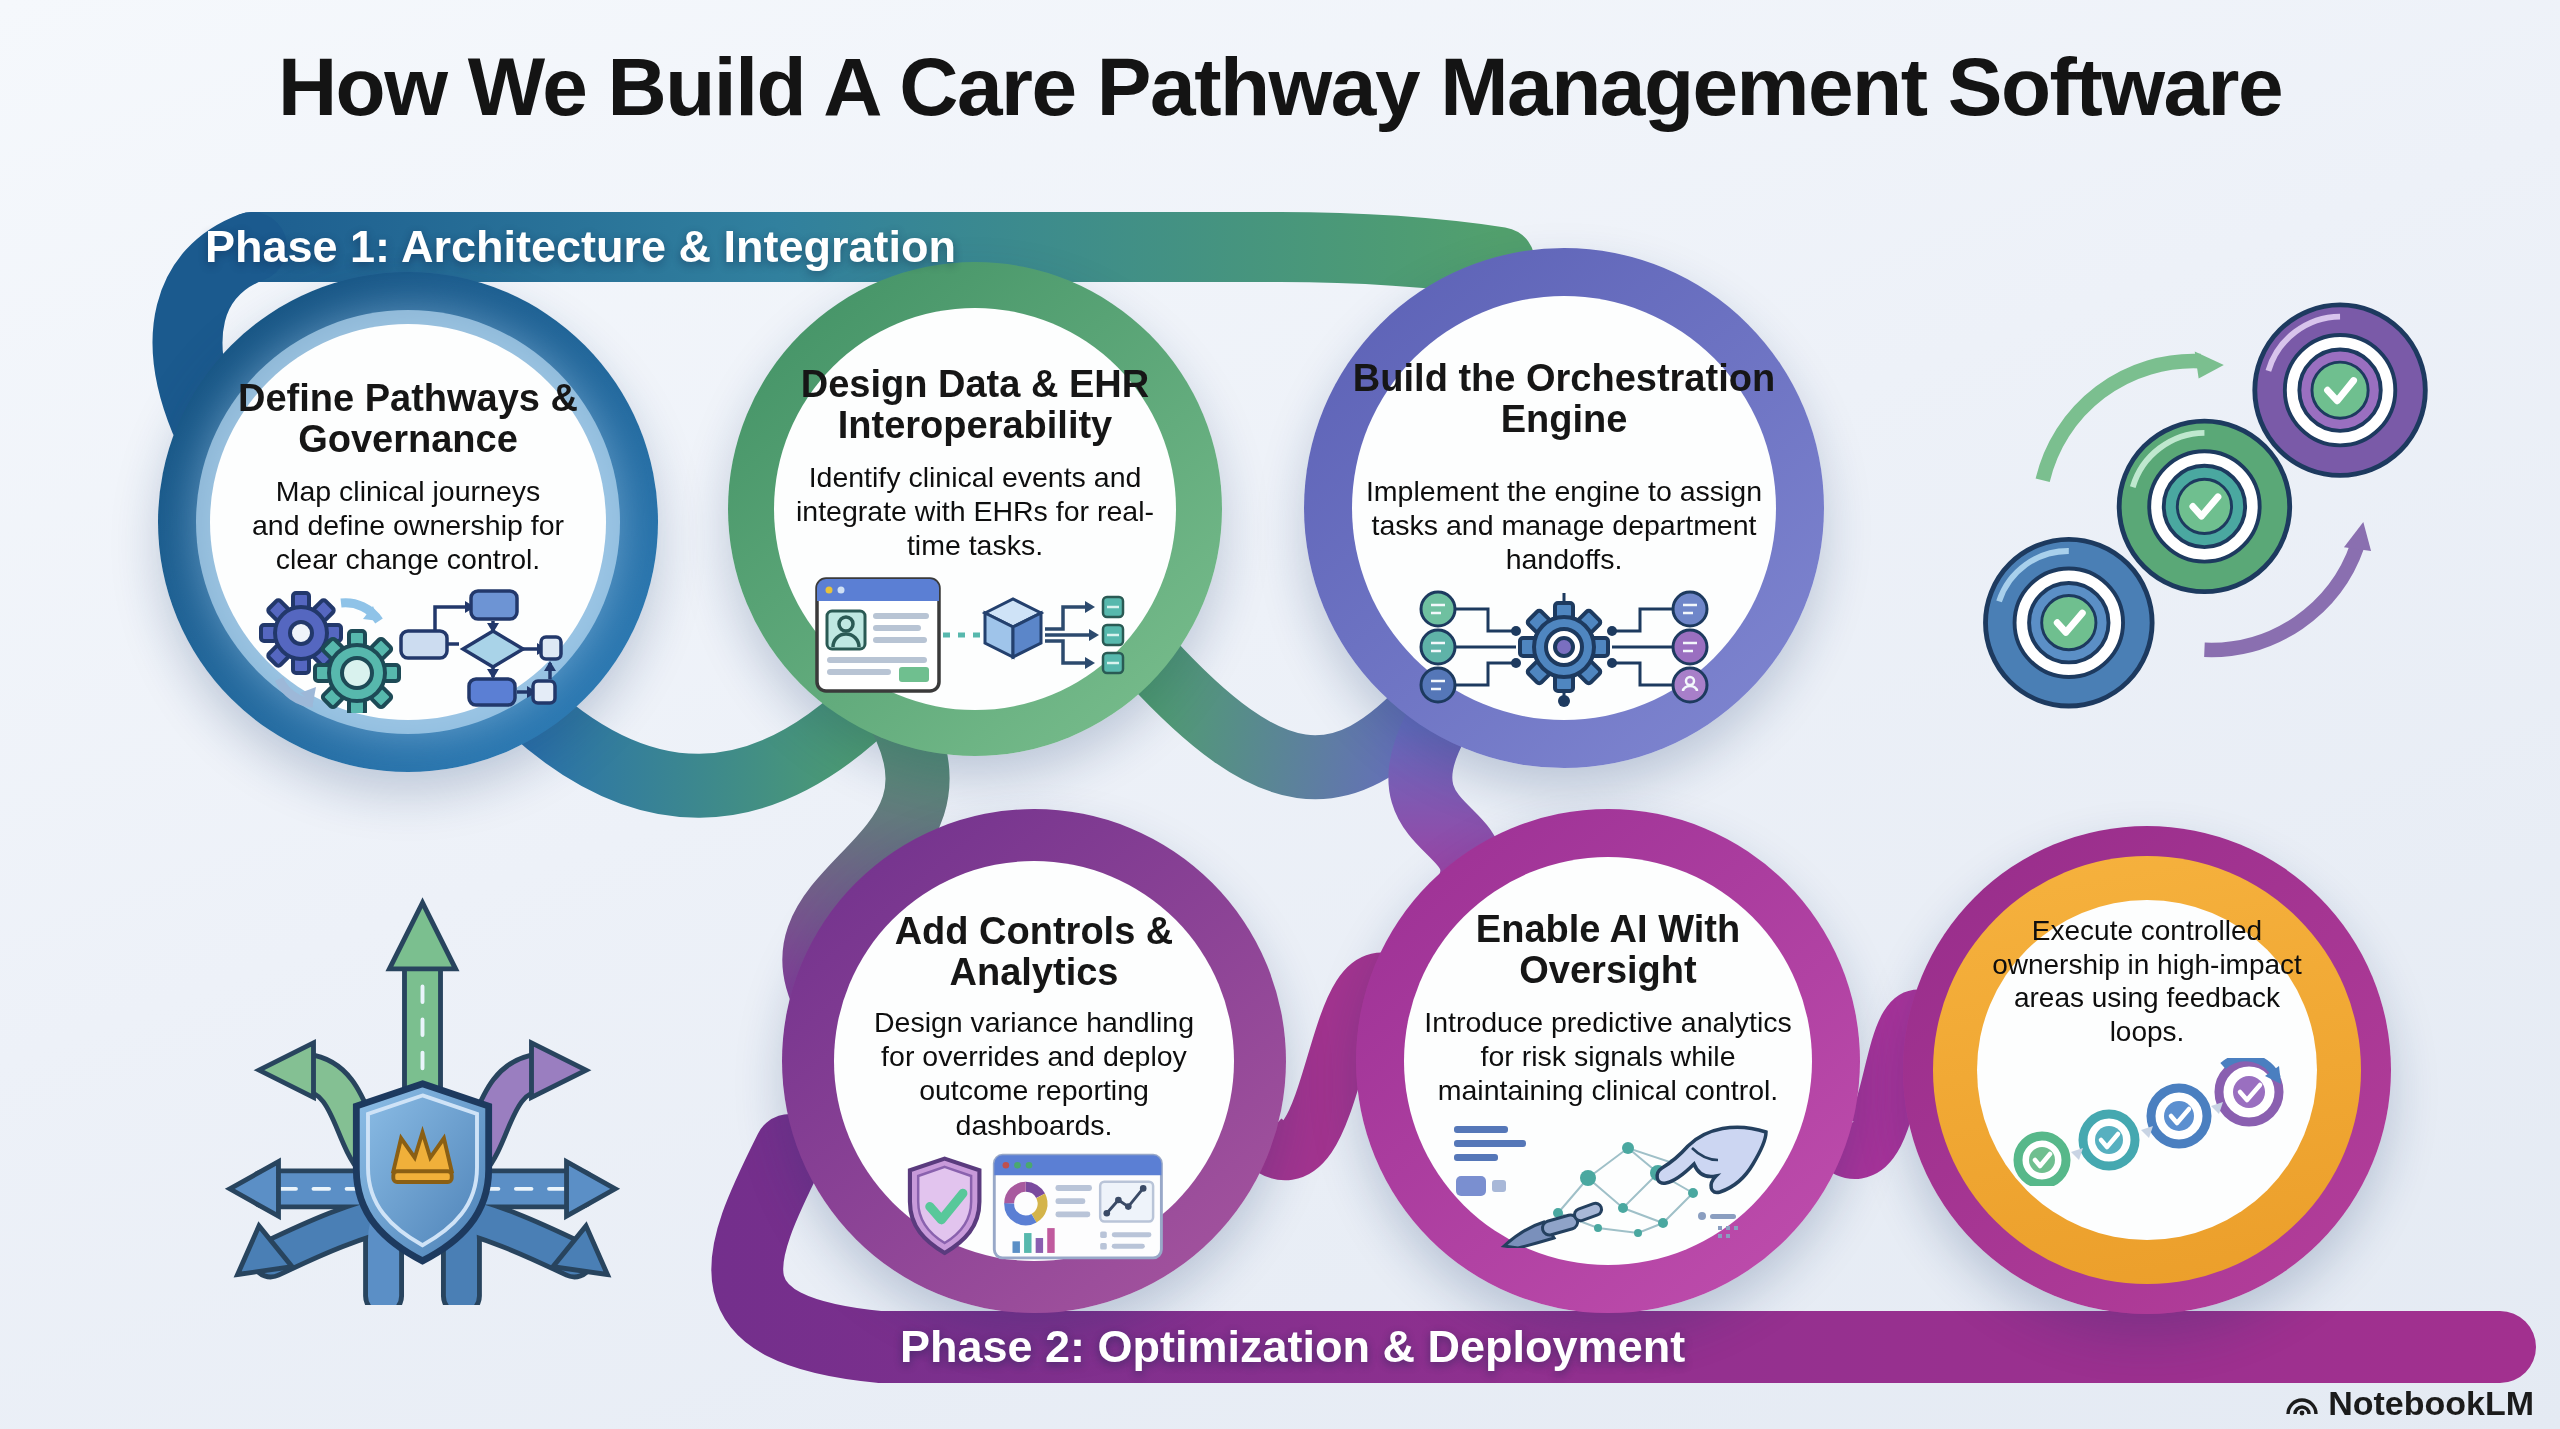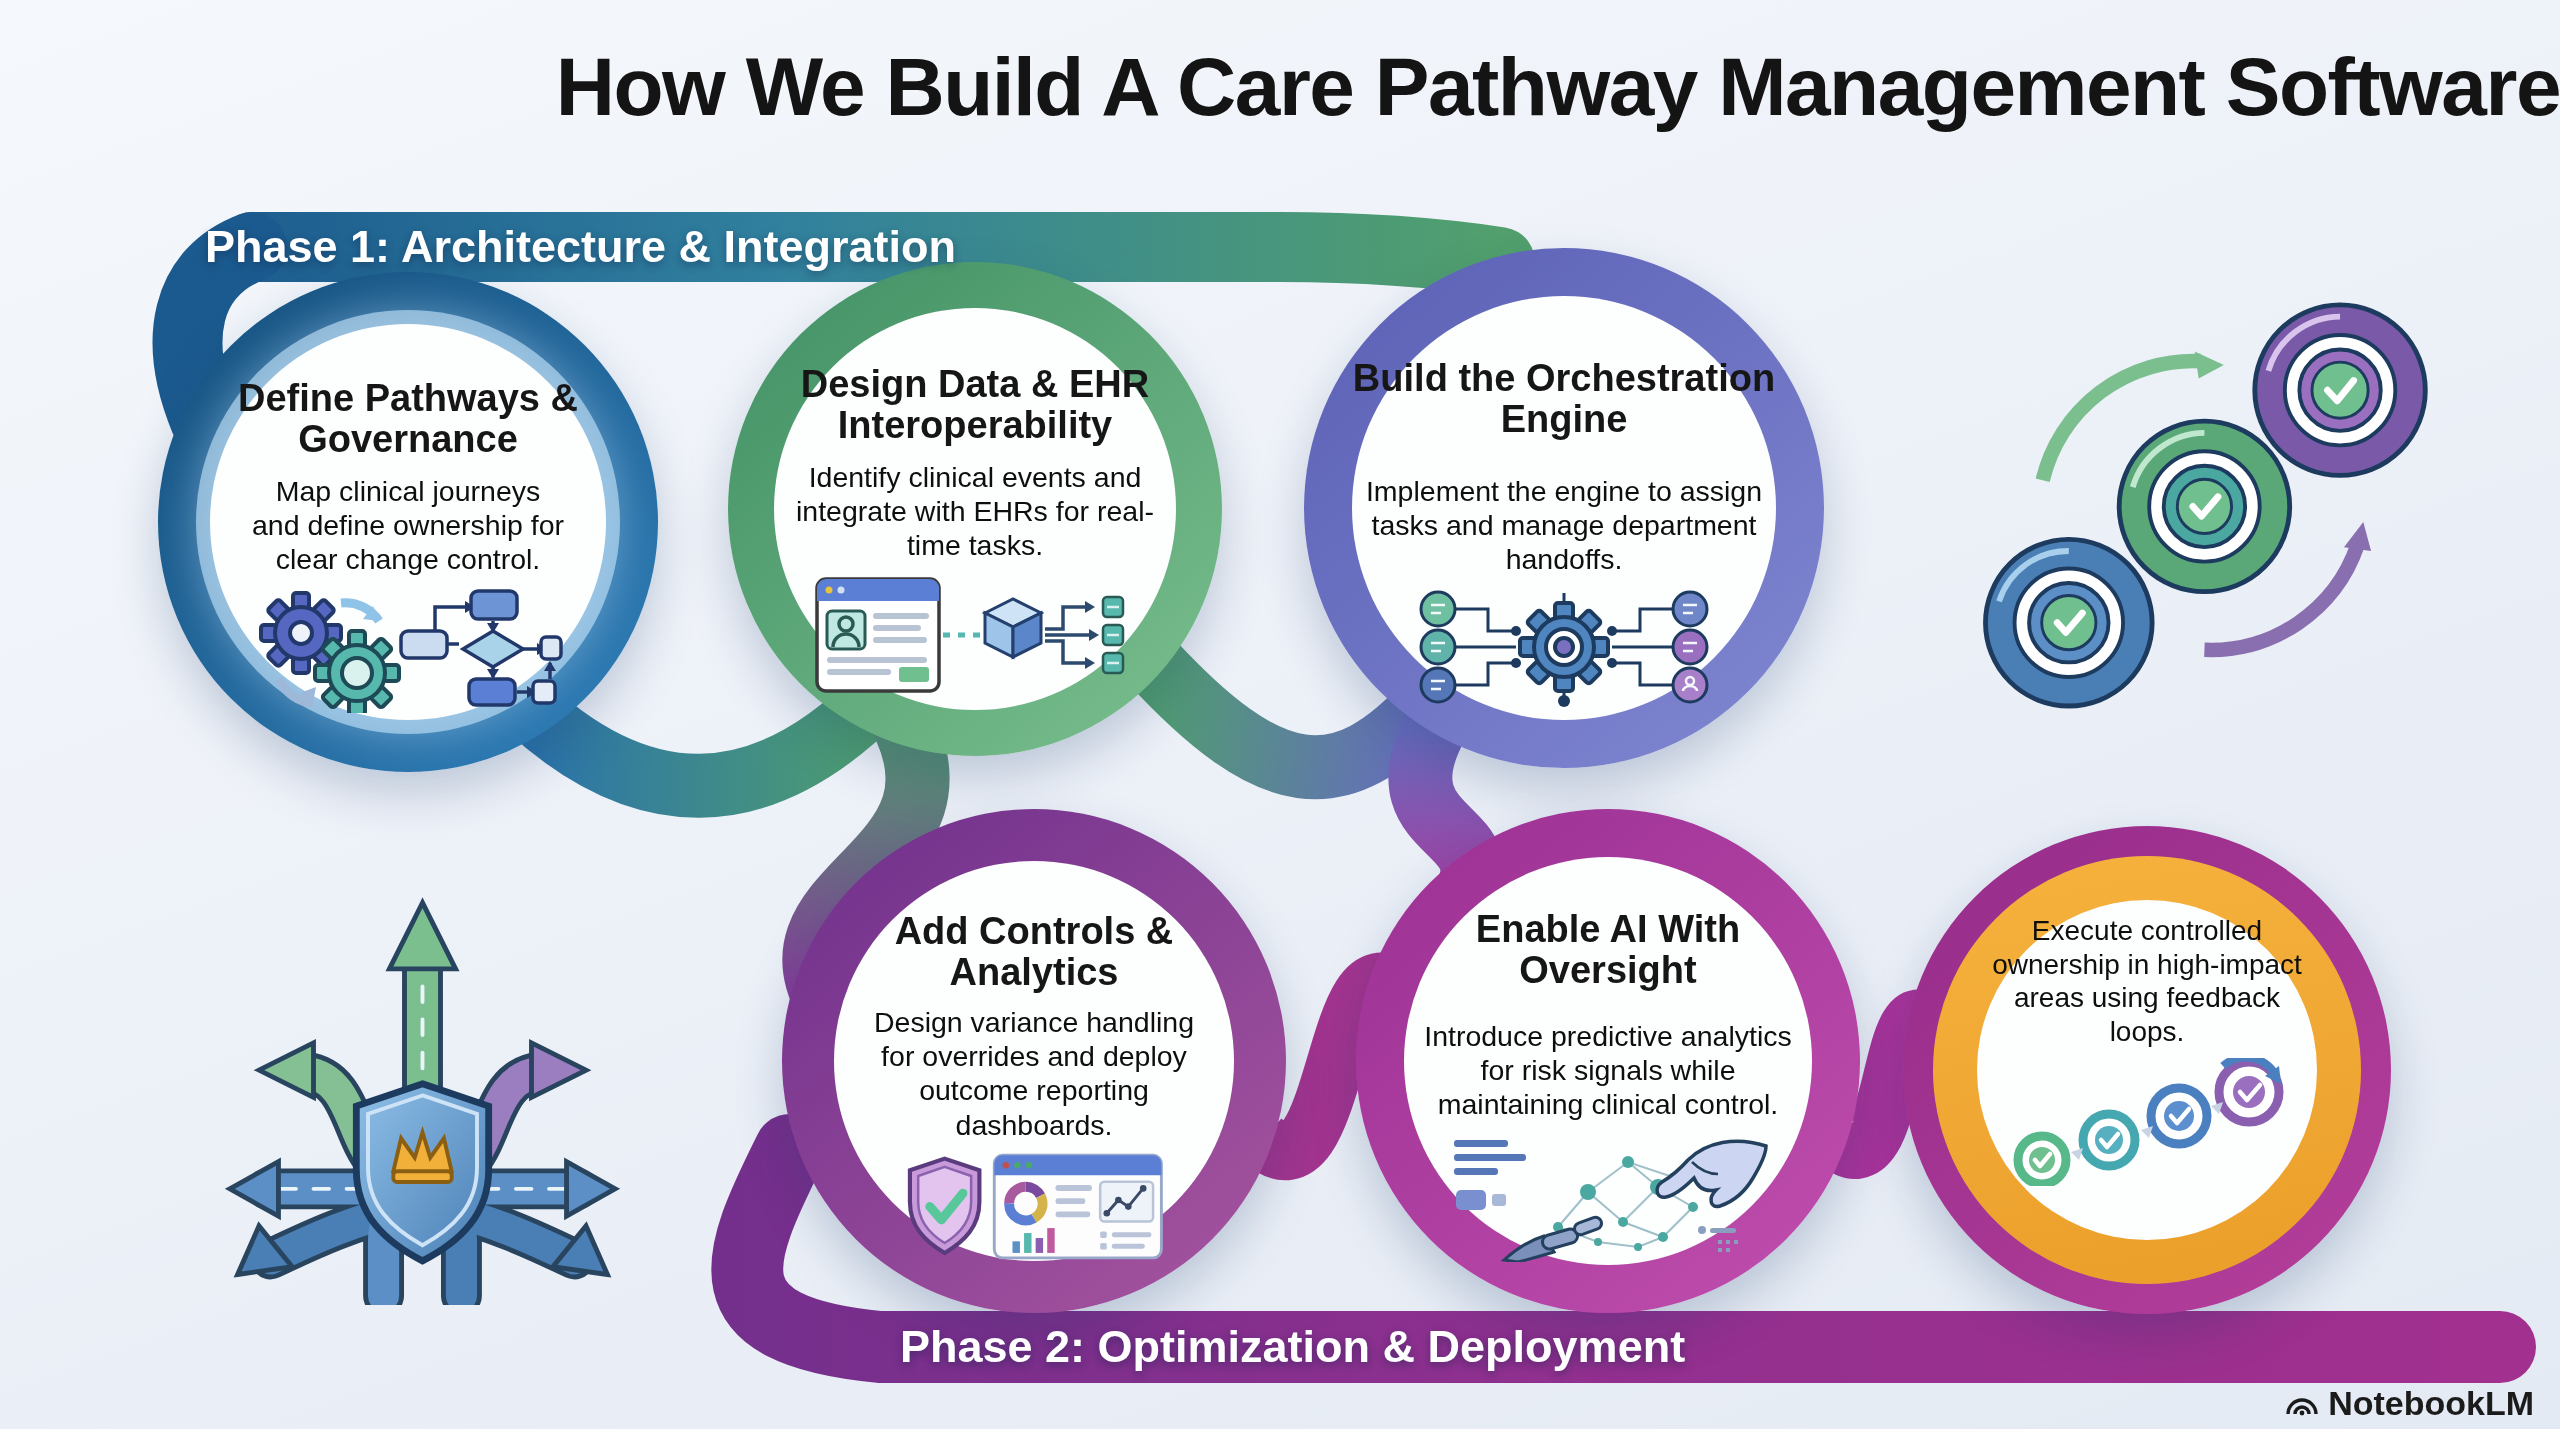--- a/index.html
+++ b/index.html
@@ -1,19 +1,19 @@
 <!DOCTYPE html>
 <html><head>
 <meta charset="utf-8">
 <style>
   html,body{margin:0;padding:0;background:#d8dfe9;}
   .canvas{position:relative;width:2560px;height:1429px;overflow:hidden;
     background:linear-gradient(160deg,#f5f8fc 0%,#edf1f8 45%,#e4eaf3 100%);
     font-family:"Liberation Sans",sans-serif;}
-  .title{position:absolute;top:40px;left:0;width:100%;text-align:right;margin:0;
+  .title{position:absolute;top:40px;left:0;width:100%;text-align:center;margin:0;
     font-size:82px;font-weight:800;letter-spacing:-1.5px;color:#141414;}
   .ribbon{position:absolute;left:0;top:0;}
   .band-label{position:absolute;color:#ffffff;font-weight:700;font-size:45px;line-height:70px;
     text-align:left;text-shadow:0 3px 8px rgba(15,35,70,.45);z-index:6;}
   .p1{left:205px;top:212px;width:980px;}
   .p2{left:900px;top:1312px;width:1510px;}
   .circle{position:absolute;border-radius:50%;z-index:4;box-shadow:0 22px 48px rgba(25,55,105,.22);}
   .inner{position:absolute;border-radius:50%;background:#fdfefe;display:flex;flex-direction:column;
     align-items:center;text-align:center;}
   .step-title{margin:0;font-weight:800;color:#161616;line-height:1.08;font-size:38px;}
@@ -31,21 +31,21 @@
   .c3 .inner{inset:48px;}
   .c3 .step-title{margin-top:62px;max-width:460px;}
   .c3 .step-desc{margin-top:34px;max-width:450px;}
   .c4{left:782px;top:809px;width:504px;height:504px;background:linear-gradient(140deg,#6e2f8c,#a8569f);}
   .c4 .inner{inset:52px;}
   .c4 .step-title{margin-top:50px;max-width:310px;}
   .c4 .step-desc{margin-top:12px;max-width:355px;}
   .c5{left:1356px;top:809px;width:504px;height:504px;background:linear-gradient(140deg,#9a2f93,#c14fae);}
   .c5 .inner{inset:48px;}
   .c5 .step-title{margin-top:52px;max-width:370px;}
-  .c5 .step-desc{margin-top:28px;max-width:430px;}
+  .c5 .step-desc{margin-top:14px;max-width:430px;}
   .c6{left:1903px;top:826px;width:488px;height:488px;background:linear-gradient(140deg,#962c8a,#b53f9b);}
   .c6 .gold{position:absolute;inset:30px;border-radius:50%;background:linear-gradient(170deg,#f6b23e,#eb9e2a);}
   .c6 .inner{inset:74px;}
   .c6 .step-title{margin-top:40px;max-width:290px;}
   .c6 .step-desc{margin-top:14px;max-width:385px;font-size:28px;}
   .deco{position:absolute;z-index:2;}
   .brand{position:absolute;right:26px;top:1384px;display:flex;align-items:center;gap:9px;
     font-size:34px;font-weight:700;color:#1b1b1b;z-index:7;}
 </style>
 </head>

